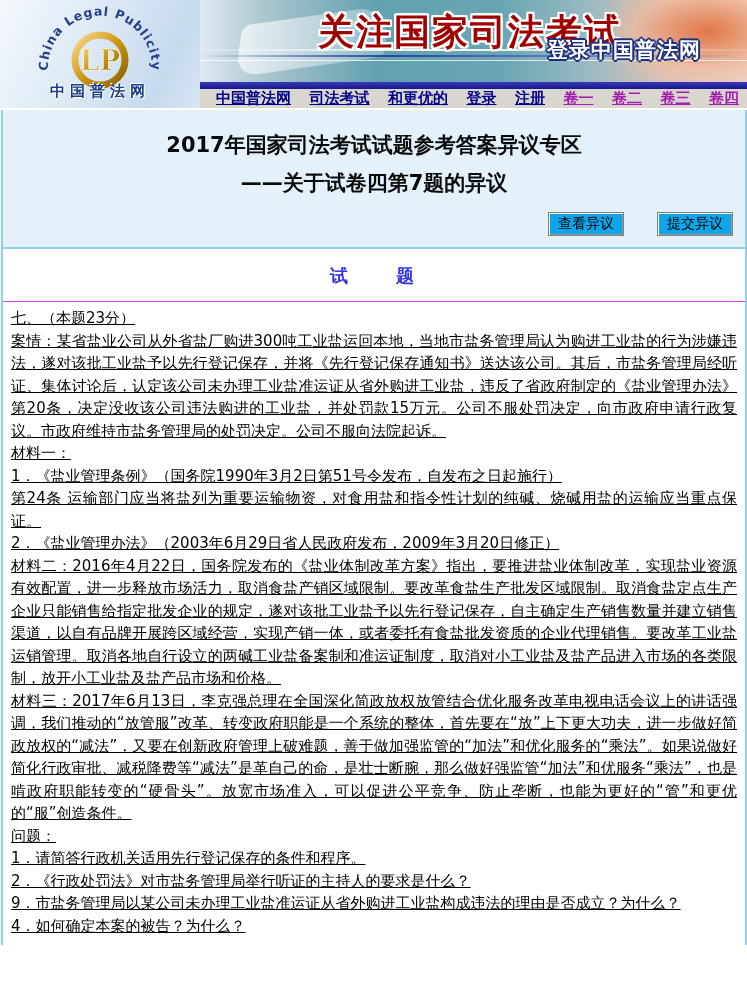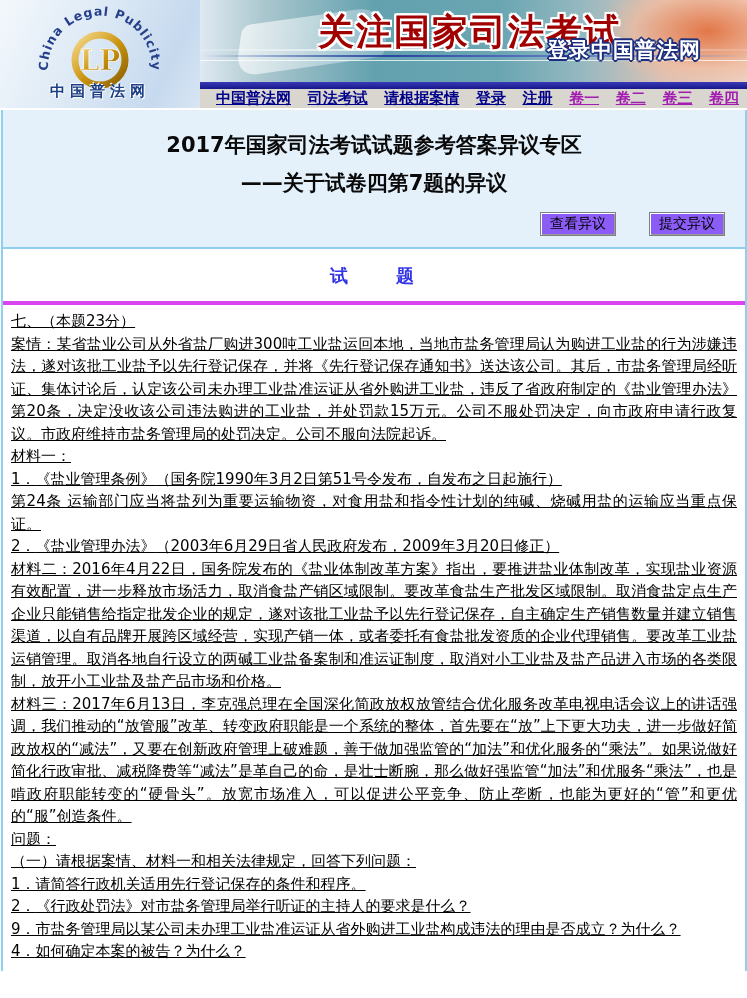--- a/index.html
+++ b/index.html
@@ -31,27 +31,27 @@
   .banner-login{position:absolute;right:46px;top:36px;font-size:21px;font-weight:bold;color:#fff;cursor:pointer;letter-spacing:1px;
     text-shadow:-2px 0 0 #1b2f7e,2px 0 0 #1b2f7e,0 -2px 0 #1b2f7e,0 2px 0 #1b2f7e,-1px -1px 0 #1b2f7e,1px 1px 0 #1b2f7e,-1px 1px 0 #1b2f7e,1px -1px 0 #1b2f7e;}
   .navy-bar{height:7px;background:linear-gradient(180deg,#3a3ab8 0%,#17178a 100%);}
   .nav-bar{height:19px;background:#d9d6d0;display:flex;align-items:center;
     justify-content:space-between;padding:0 8px 0 16px;}
   .nav-link{font-size:15px;font-weight:600;color:#00008b;text-decoration:underline;cursor:pointer;white-space:nowrap;}
   .nav-link.red{color:#a21caf;}
 
   
   .page{margin:2px 0 0 1px;width:742px;border-left:2px solid #8fd0f0;border-right:2px solid #8fd0f0;}
-  .title-block{background:#e4f1fb;border-bottom:2px solid #8fd0f0;padding:16px 16px 5px;}
+  .title-block{background:#e4f1fb;border-bottom:2px solid #8fd0f0;padding:16px 8px 5px;}
   .page-title{margin:0;text-align:center;font-size:21px;font-weight:bold;line-height:38px;color:#0a0a0a;}
   .btn-row{text-align:right;padding:10px 4px 6px;}
   .win-btn{font-family:"DejaVu Sans",sans-serif;font-size:14px;color:#000;padding:2px 9px;margin-left:28px;
-    background:#8b5cf6;border:1px solid #808080;
+    background:#0ea5e9;border:1px solid #808080;
     box-shadow:inset 1px 1px 0 #ffffff,inset -1px -1px 0 #9a9a9a;cursor:pointer;}
-  .section-q{border-bottom:4px solid #d946ef;padding:15px 0 13px;text-align:center;}
+  .section-q{border-bottom:1px solid #d946ef;padding:15px 0 13px;text-align:center;}
   .section-label{font-size:18px;font-weight:bold;color:#3333e6;letter-spacing:4px;}
   .question-body{padding:5px 8px 8px;font-size:15px;line-height:22.5px;text-align:justify;}
   .question-body p{margin:0;text-decoration:underline;}
   .question-body .u{text-decoration:underline;}
 </style>
 </head>
 <body>
 
 <div class="site-header">
   <div class="logo-col">
@@ -80,21 +80,21 @@
       <div class="stripe-a"></div>
       <div class="stripe-b"></div>
       <div class="stripe-c"></div>
       <div class="banner-headline">关注国家司法考试</div>
       <div class="banner-login">登录中国普法网</div>
     </div>
     <div class="navy-bar"></div>
     <div class="nav-bar">
         <a class="nav-link">中国普法网</a>
         <a class="nav-link">司法考试</a>
-        <a class="nav-link">请根据案情</a>
+        <a class="nav-link">和更优的</a>
         <a class="nav-link">登录</a>
         <a class="nav-link">注册</a>
         <a class="nav-link red">卷一</a>
         <a class="nav-link red">卷二</a>
         <a class="nav-link red">卷三</a>
         <a class="nav-link red">卷四</a>
       </div>
   </div>
 </div>
 
@@ -115,20 +115,19 @@
   <div class="question-body">
       <p><span>七、（本题23分）</span></p>
       <p><span>案情：某省盐业公司从外省盐厂购进300吨工业盐运回本地，当地市盐务管理局认为购进工业盐的行为涉嫌违法，遂对该批工业盐予以先行登记保存，并将</span><span class="u">《先行登记保存通知书》</span><span>送达该公司。其后，市盐务管理局经听证、集体讨论后，认定该公司未办理工业盐准运证从省外购进工业盐，违反了省政府制定的</span><span class="u">《盐业管理办法》</span><span>第20条，决定没收该公司违法购进的工业盐，并处罚款15万元。公司不服处罚决定，向市政府申请行政复议。市政府维持市盐务管理局的处罚决定。公司不服向法院起诉。</span></p>
       <p><span>材料一：</span></p>
       <p><span>1．</span><span class="u">《盐业管理条例》</span><span>（国务院1990年3月2日第51号令发布，自发布之日起施行）</span></p>
       <p><span>第24条 运输部门应当将盐列为重要运输物资，对食用盐和指令性计划的纯碱、烧碱用盐的运输应当重点保证。</span></p>
       <p><span>2．</span><span class="u">《盐业管理办法》</span><span>（2003年6月29日省人民政府发布，2009年3月20日修正）</span></p>
       <p><span>材料二：2016年4月22日，国务院发布的</span><span class="u">《盐业体制改革方案》</span><span>指出，要推进盐业体制改革，实现盐业资源有效配置，进一步释放市场活力，取消食盐产销区域限制。要改革食盐生产批发区域限制。取消食盐定点生产企业只能销售给指定批发企业的规定，遂对该批工业盐予以先行登记保存，自主确定生产销售数量并建立销售渠道，以自有品牌开展跨区域经营，实现产销一体，或者委托有食盐批发资质的企业代理销售。要改革工业盐运销管理。取消各地自行设立的两碱工业盐备案制和准运证制度，取消对小工业盐及盐产品进入市场的各类限制，放开小工业盐及盐产品市场和价格。</span></p>
       <p><span>材料三：2017年6月13日，李克强总理在全国深化简政放权放管结合优化服务改革电视电话会议上的讲话强调，我们推动的“放管服”改革、转变政府职能是一个系统的整体，首先要在“放”上下更大功夫，进一步做好简政放权的“减法”，又要在创新政府管理上破难题，善于做加强监管的“加法”和优化服务的“乘法”。如果说做好简化行政审批、减税降费等“减法”是革自己的命，是壮士断腕，那么做好强监管“加法”和优服务“乘法”，也是啃政府职能转变的“硬骨头”。放宽市场准入，可以促进公平竞争、防止垄断，也能为更好的“管”和更优的“服”创造条件。</span></p>
       <p><span>问题：</span></p>
-      <p><span>（一）请根据案情、材料一和相关法律规定，回答下列问题：</span></p>
       <p><span>1．请简答行政机关适用先行登记保存的条件和程序。</span></p>
       <p><span>2．</span><span class="u">《行政处罚法》</span><span>对市盐务管理局举行听证的主持人的要求是什么？</span></p>
       <p><span>9．市盐务管理局以某公司未办理工业盐准运证从省外购进工业盐构成违法的理由是否成立？为什么？</span></p>
       <p><span>4．如何确定本案的被告？为什么？</span></p>
     </div>
 
 </div>
 
 </body></html>

